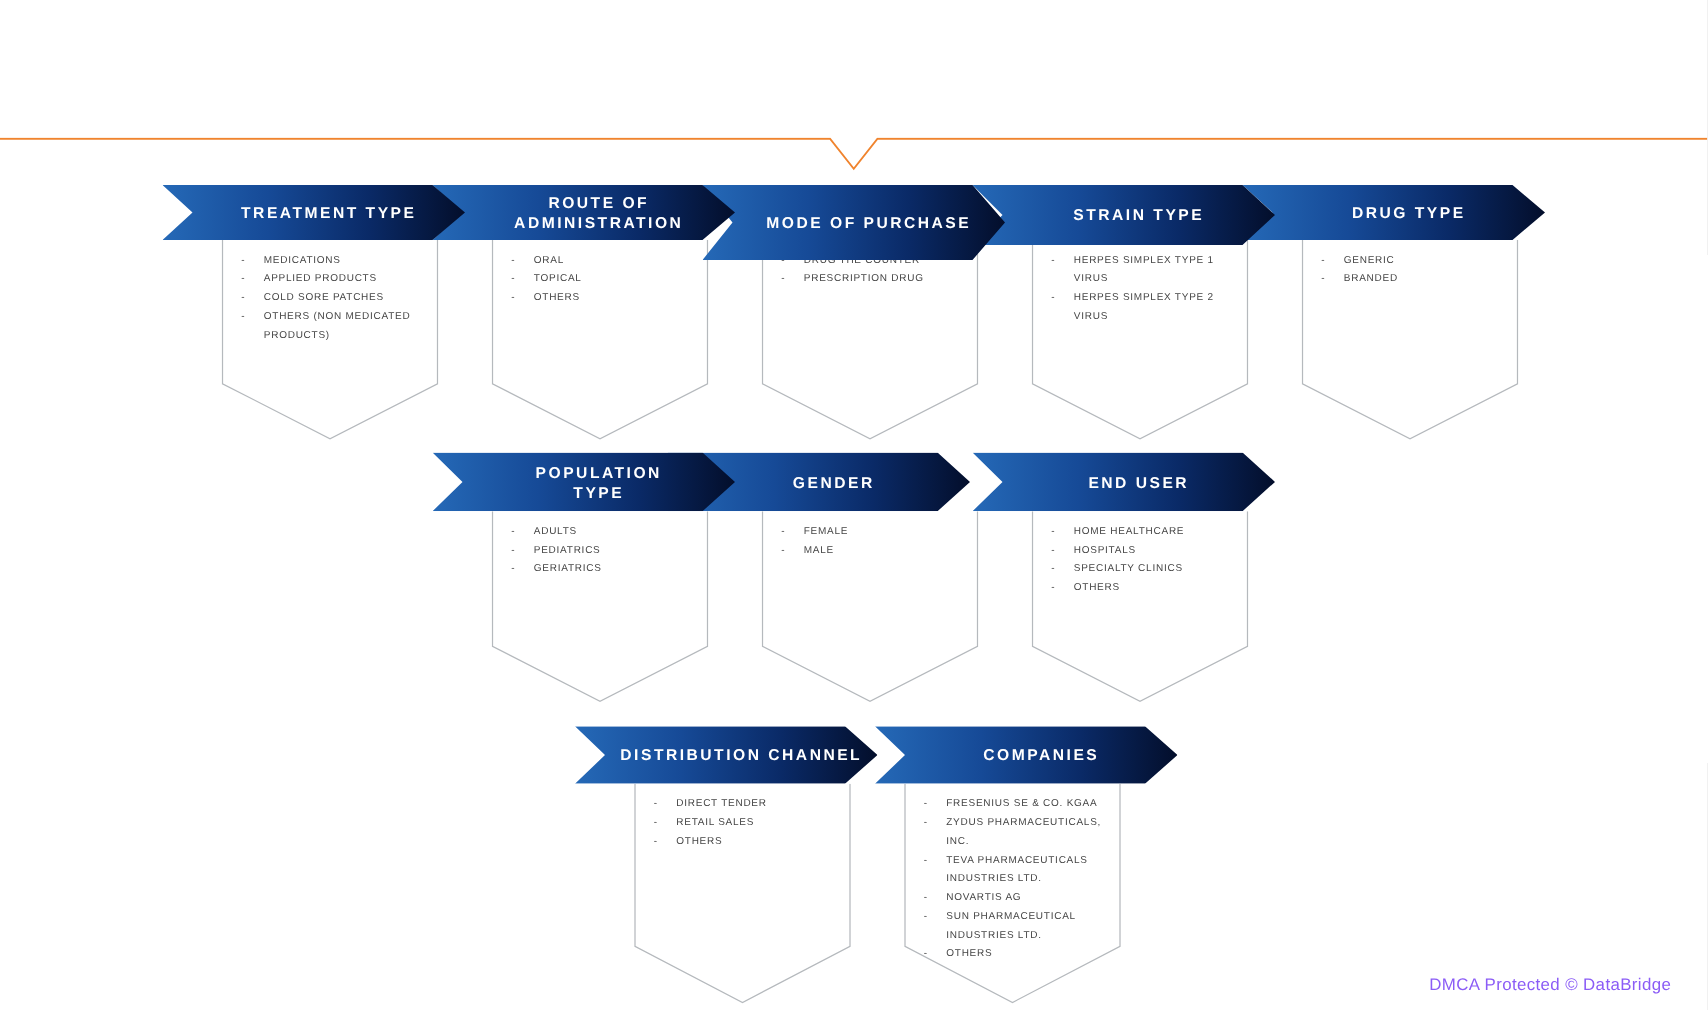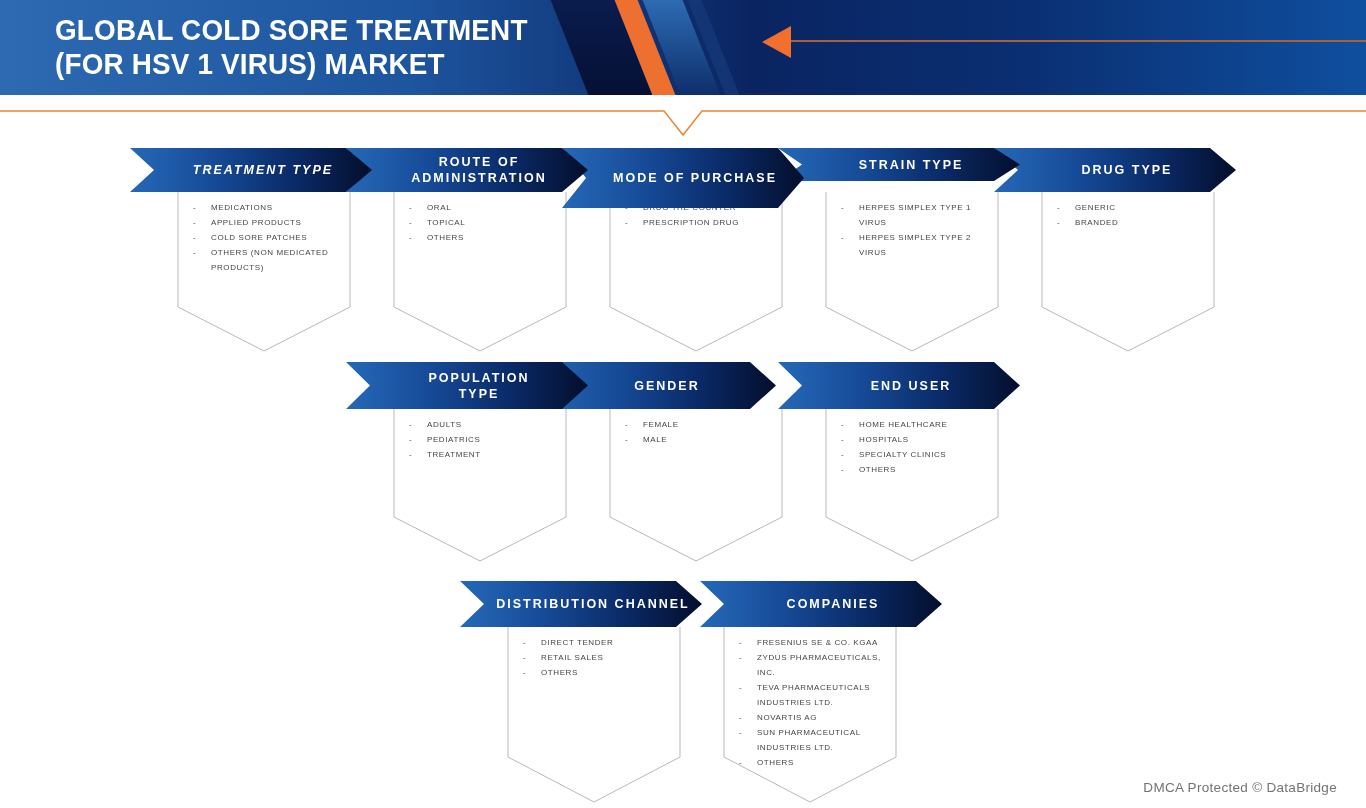--- a/index.html
+++ b/index.html
@@ -47,49 +47,37 @@
   .seg-list{
     position:relative; margin:0; padding:8px 12px 0 0; list-style:none;
   }
   .seg-list li{
     position:relative; padding-left:34px; color:#454545;
     font-size:8px; letter-spacing:0.6px; line-height:15px; font-weight:500;
   }
   .dash{position:absolute; left:16px; top:0;}
   
   .dmca{
-    position:absolute; right:29px; top:780px; color:#737373;
+    position:absolute; right:29px; top:780px; color:#8b5cf6;
     font-size:13.5px; letter-spacing:0.3px;
   }
 </style>
 </head>
 <body>
 
 <div class="page">
 
-  <div class="header">
-    <div class="stripe stripe-navy"></div>
-    <div class="stripe stripe-orange"></div>
-    <div class="stripe stripe-blue"></div>
-    <div class="stripe stripe-blue2"></div>
-    <div class="header-title">
-      <div>GLOBAL COLD SORE TREATMENT</div>
-      <div>(FOR HSV 1 VIRUS) MARKET</div>
-    </div>
-    <div class="arrow-head"></div>
-    <div class="arrow-line"></div>
-  </div>
 
   <svg class="divider" width="1366" height="30">
     <polyline points="0,1 664,1 683,25 702,1 1366,1" fill="none" stroke="#f0842e" stroke-width="1.5"></polyline>
   </svg>
 
   <div id="diagram">
       <div class="banner" style="left: 130px; top: 148px; width: 242px; height: 44px; z-index: 30; clip-path: polygon(0px 0px, 216px 0px, 242px 50%, 216px 100%, 0px 100%, 24px 50%);">
-        <div class="banner-label" style="left: 24px; font-style: italic;">TREATMENT TYPE</div>
+        <div class="banner-label" style="left: 24px;">TREATMENT TYPE</div>
       </div>
       <div class="seg-box" style="left: 177px; top: 192px; width: 174px; height: 161px;">
         <svg width="174" height="161">
           <path d="M1,0 L1,115 L87,159 L173,115 L173,0" fill="none" stroke="#b5b9bd" stroke-width="1"></path>
         </svg>
         <ul class="seg-list">
           <li><span class="dash">-</span><span class="item-text">MEDICATIONS</span></li>
           <li><span class="dash">-</span><span class="item-text">APPLIED PRODUCTS</span></li>
           <li><span class="dash">-</span><span class="item-text">COLD SORE PATCHES</span></li>
           <li><span class="dash">-</span><span class="item-text">OTHERS (NON MEDICATED PRODUCTS)</span></li>
@@ -113,21 +101,21 @@
       </div>
       <div class="seg-box" style="left: 609px; top: 192px; width: 174px; height: 161px;">
         <svg width="174" height="161">
           <path d="M1,0 L1,115 L87,159 L173,115 L173,0" fill="none" stroke="#b5b9bd" stroke-width="1"></path>
         </svg>
         <ul class="seg-list">
           <li><span class="dash">-</span><span class="item-text">DRUG THE COUNTER</span></li>
           <li><span class="dash">-</span><span class="item-text">PRESCRIPTION DRUG</span></li>
         </ul>
       </div>
-      <div class="banner" style="left: 778px; top: 148px; width: 242px; height: 33px; z-index: 27; clip-path: polygon(0px 0px, 216px 0px, 242px 50%, 216px 100%, 0px 100%, 24px 50%);">
+      <div class="banner" style="left: 778px; top: 148px; width: 242px; height: 48px; z-index: 27; clip-path: polygon(0px 0px, 216px 0px, 242px 50%, 216px 100%, 0px 100%, 24px 50%);">
         <div class="banner-label" style="left: 24px;">STRAIN TYPE</div>
       </div>
       <div class="seg-box" style="left: 825px; top: 192px; width: 174px; height: 161px;">
         <svg width="174" height="161">
           <path d="M1,0 L1,115 L87,159 L173,115 L173,0" fill="none" stroke="#b5b9bd" stroke-width="1"></path>
         </svg>
         <ul class="seg-list">
           <li><span class="dash">-</span><span class="item-text">HERPES SIMPLEX TYPE 1 VIRUS</span></li>
           <li><span class="dash">-</span><span class="item-text">HERPES SIMPLEX TYPE 2 VIRUS</span></li>
         </ul>
@@ -148,21 +136,21 @@
         <div class="banner-label" style="left: 24px;">POPULATION
 TYPE</div>
       </div>
       <div class="seg-box" style="left: 393px; top: 409px; width: 174px; height: 154px;">
         <svg width="174" height="154">
           <path d="M1,0 L1,108 L87,152 L173,108 L173,0" fill="none" stroke="#b5b9bd" stroke-width="1"></path>
         </svg>
         <ul class="seg-list">
           <li><span class="dash">-</span><span class="item-text">ADULTS</span></li>
           <li><span class="dash">-</span><span class="item-text">PEDIATRICS</span></li>
-          <li><span class="dash">-</span><span class="item-text">TREATMENT</span></li>
+          <li><span class="dash">-</span><span class="item-text">GERIATRICS</span></li>
         </ul>
       </div>
       <div class="banner" style="left: 534px; top: 362px; width: 242px; height: 47px; z-index: 29; clip-path: polygon(0px 0px, 216px 0px, 242px 50%, 216px 100%, 0px 100%, 24px 50%);">
         <div class="banner-label" style="left: 24px;">GENDER</div>
       </div>
       <div class="seg-box" style="left: 609px; top: 409px; width: 174px; height: 154px;">
         <svg width="174" height="154">
           <path d="M1,0 L1,108 L87,152 L173,108 L173,0" fill="none" stroke="#b5b9bd" stroke-width="1"></path>
         </svg>
         <ul class="seg-list">

